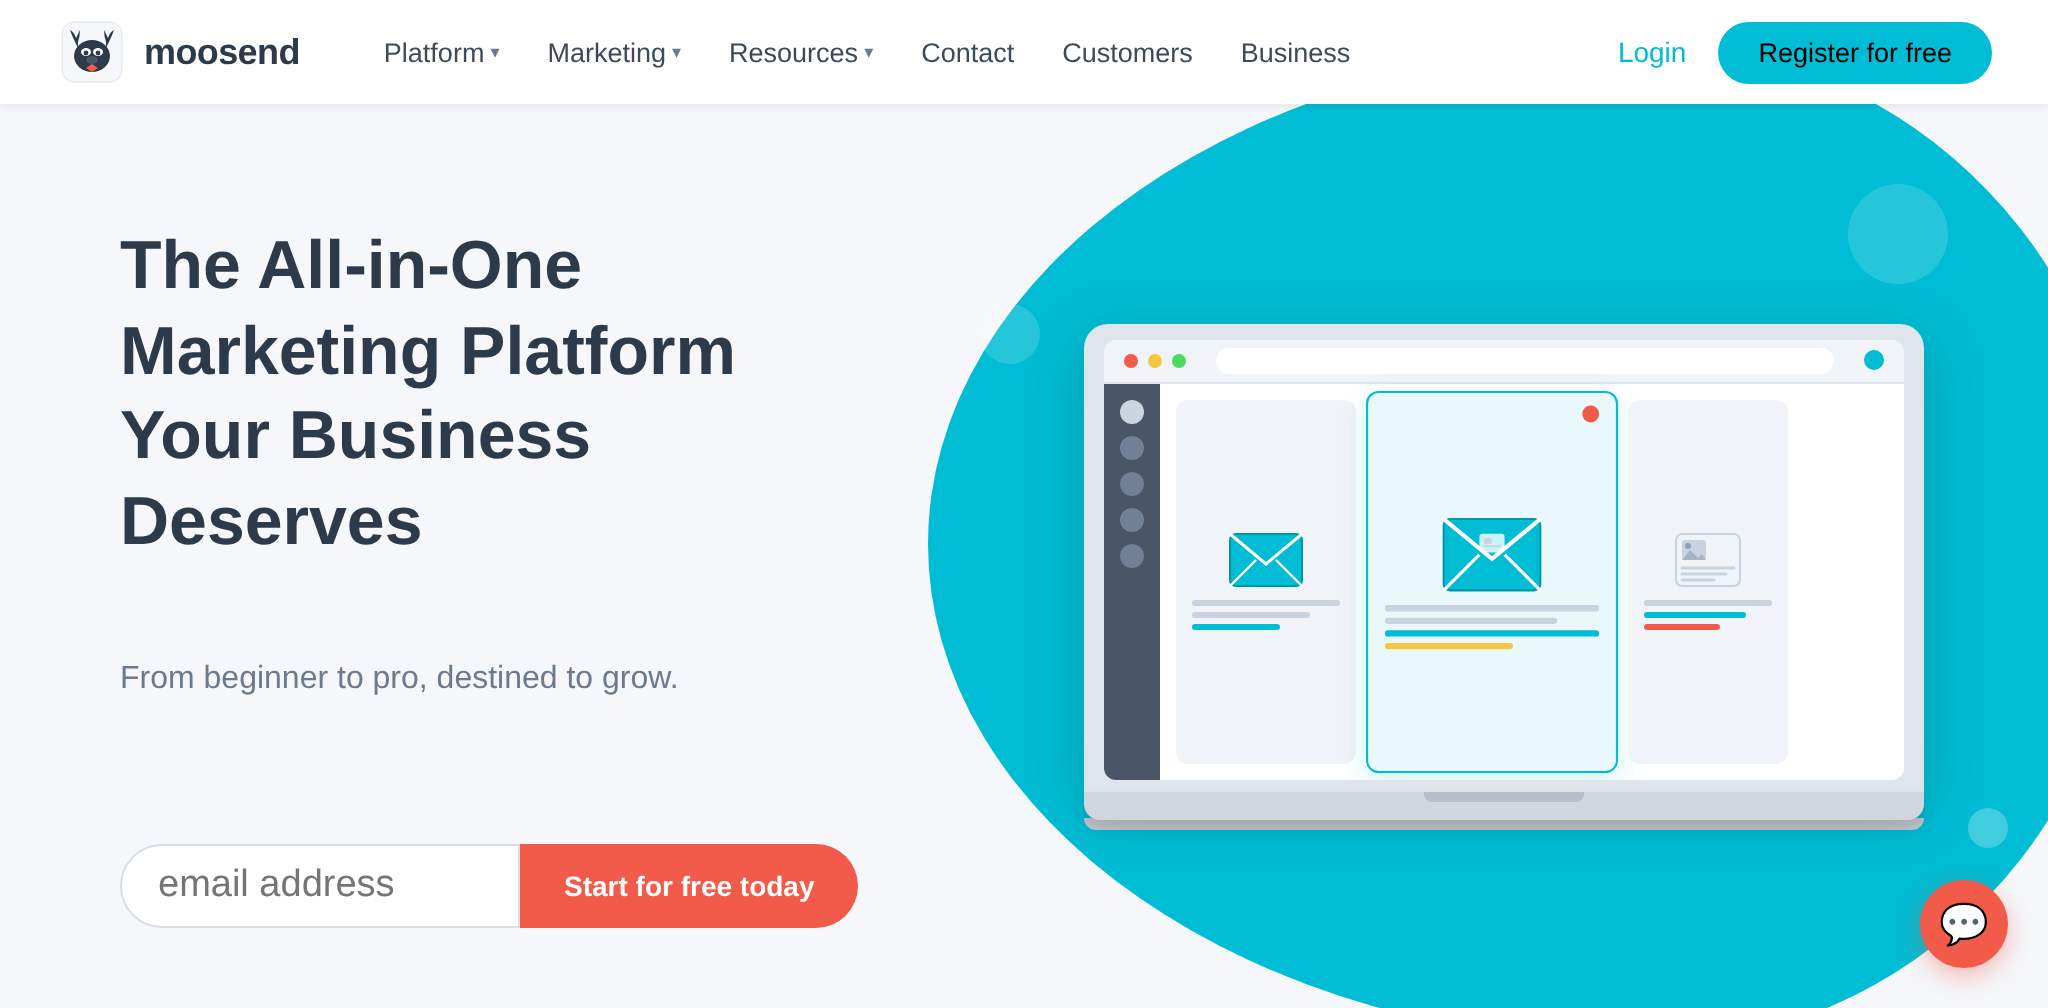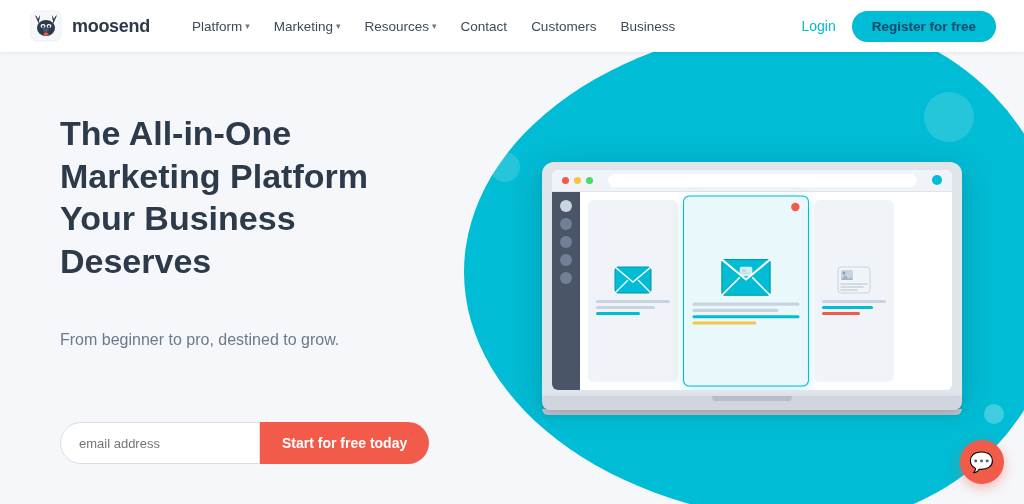--- a/index.html
+++ b/index.html
@@ -61,26 +61,26 @@
       gap: 16px;
     }
     .login-btn {
       font-size: 14px;
       color: #00bcd4;
       cursor: pointer;
       font-weight: 500;
     }
     .register-btn {
       background: #00bcd4;
-      color: #0c4a6e;
+      color: #000000;
       border: none;
       border-radius: 25px;
       padding: 8px 20px;
       font-size: 13.5px;
-      font-weight: 700;
+      font-weight: 400;
       cursor: pointer;
       white-space: nowrap;
     }
 
     
     .hero {
       display: flex;
       height: 452px;
       position: relative;
       background: #f5f7fa;
@@ -113,21 +113,21 @@
     .hero-form {
       display: flex;
       align-items: center;
       gap: 0;
       max-width: 380px;
     }
     .email-input {
       border: 1.5px solid #d8dde6;
       border-radius: 25px 0 0 25px;
       padding: 10px 18px;
-      font-size: 13px;
+      font-size: 19px;
       color: #aab0bb;
       background: #fff;
       outline: none;
       width: 200px;
       height: 42px;
     }
     .start-btn {
       background: #f25a4a;
       color: #fff;
       border: none;

